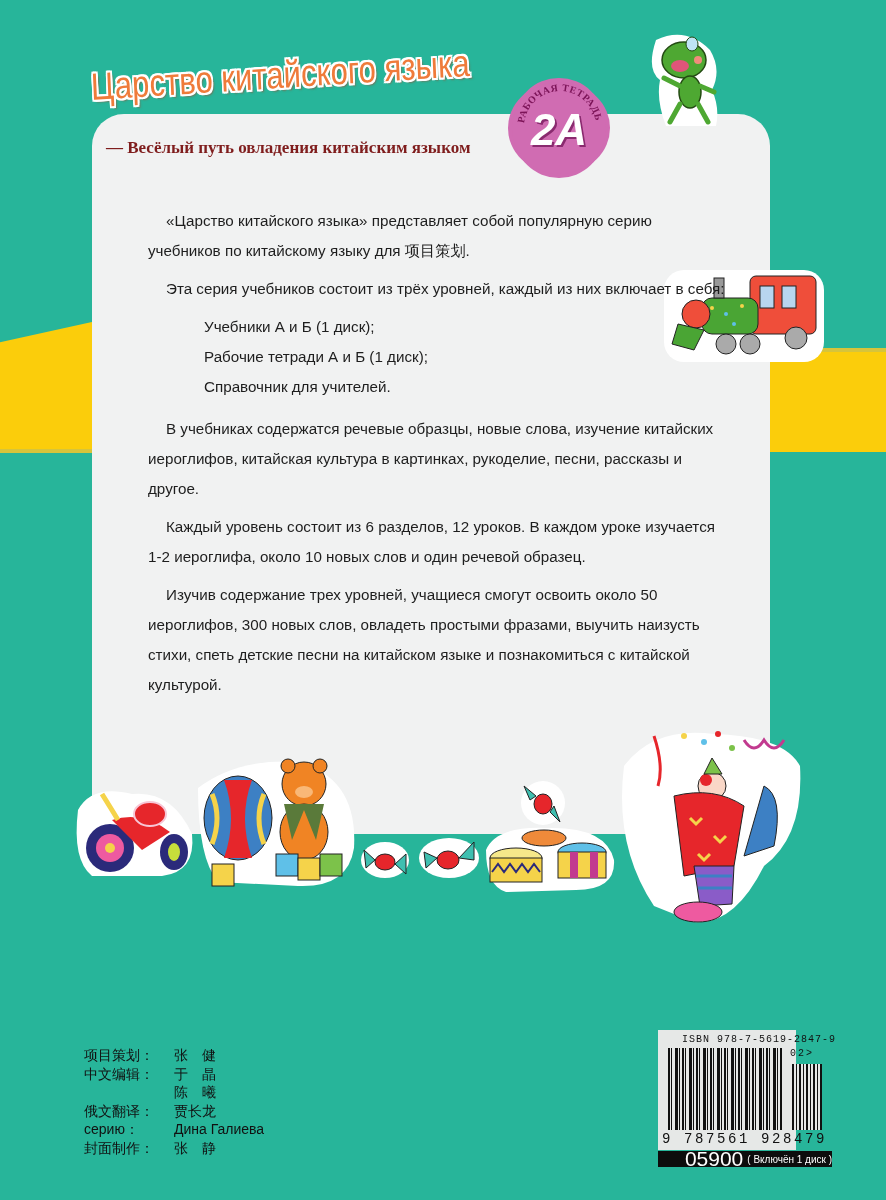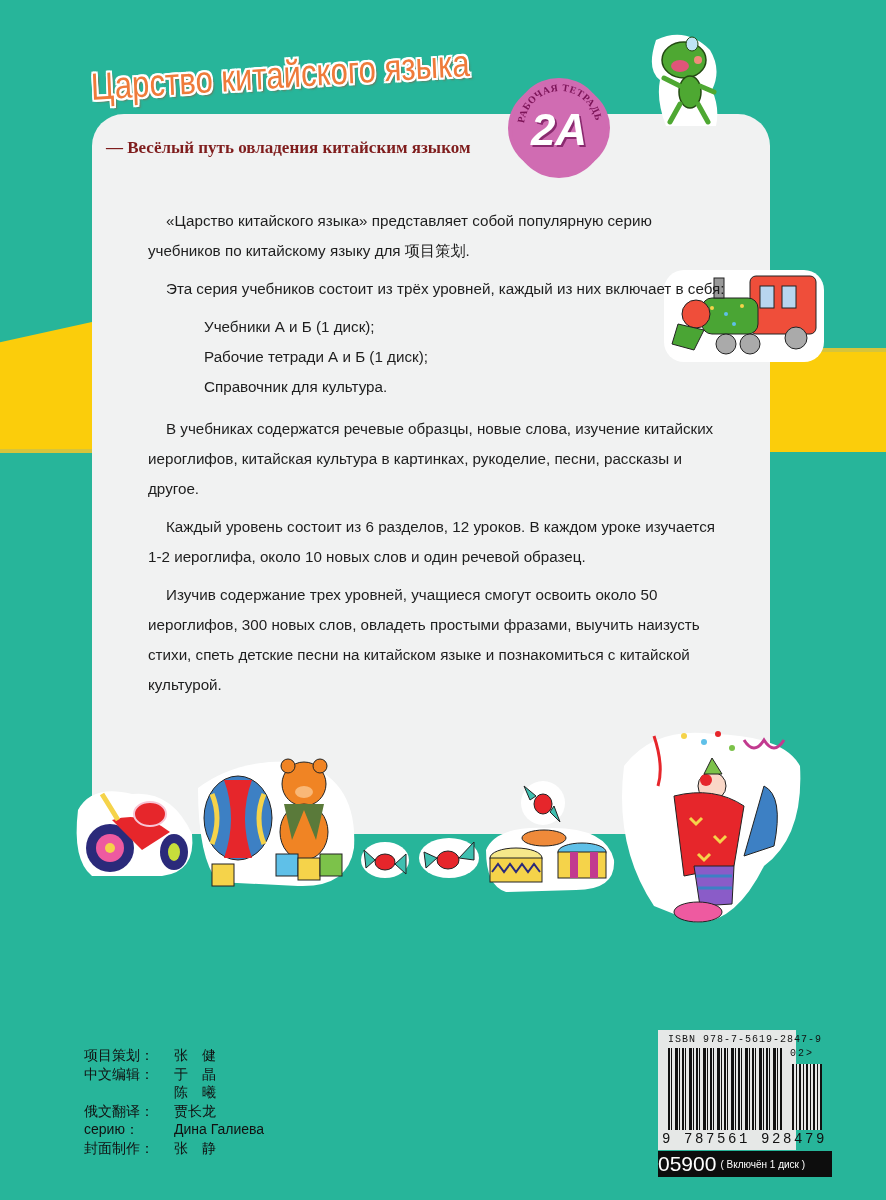--- a/index.html
+++ b/index.html
@@ -81,21 +81,21 @@
     .credits {
       position: absolute; left: 56px; top: 1046px;
       font-size: 14px; color: #111; line-height: 18.5px;
     }
     .credits .row { display: flex; margin-left: 28px; }
     .credits .role { width: 90px; white-space: nowrap; }
     .credits .name { white-space: pre; }
     .barcode-box {
       position: absolute; left: 658px; top: 1030px; width: 138px; height: 120px;
       background: #e6e8e7;
-      padding: 4px 10px;
+      padding: 4px 24px;
     }
     .isbn-text {
       font-family: "Liberation Mono", monospace; font-size: 10px; color: #111;
       letter-spacing: 1px;
       white-space: nowrap;
     }
     .bars {
       position: absolute; left: 10px; top: 18px; width: 115px; height: 82px;
       background: repeating-linear-gradient(90deg,
         #111 0 2px, #e6e8e7 2px 3px, #111 3px 4px, #e6e8e7 4px 7px,
@@ -111,23 +111,23 @@
       background: repeating-linear-gradient(90deg,
         #111 0 2px, #e6e8e7 2px 4px, #111 4px 5px, #e6e8e7 5px 7px);
     }
     .barcode-digits {
       position: absolute; left: 4px; top: 101px;
       font-family: "Liberation Mono", monospace; font-size: 14px; color: #111;
       letter-spacing: 2.6px;
       white-space: pre;
     }
     .price-bar {
-      position: absolute; left: 658px; top: 1151px; width: 174px; height: 26px;
+      position: absolute; left: 658px; top: 1151px; width: 174px; height: 16px;
       background: #0d0d0d; color: #fff;
-      display: flex; align-items: center; justify-content: flex-start; gap: 4px;
+      display: flex; align-items: center; justify-content: flex-end; gap: 4px;
       white-space: nowrap;
     }
     .price-bar .price { font-size: 21px; font-family: "Liberation Sans", sans-serif; }
     .price-bar .note { font-size: 10px; }
 
     
     .sticker { position: absolute; }
     .frog { left: 646px; top: 30px; width: 78px; height: 100px; }
     .train { left: 664px; top: 270px; width: 160px; height: 92px; }
     .trike { left: 72px; top: 780px; width: 124px; height: 100px; }
@@ -194,21 +194,21 @@
     <circle cx="132" cy="68" r="11" fill="#aaa" stroke="#222"></circle>
   </svg>
 </div>
 
 <div class="body-text">
   <p>«Царство китайского языка» представляет собой популярную серию учебников по китайскому языку для 项目策划.</p>
   <p>Эта серия учебников состоит из трёх уровней, каждый из них включает в себя:</p>
   <div class="list">
     <div>Учебники А и Б (1 диск);</div>
     <div>Рабочие тетради А и Б (1 диск);</div>
-    <div>Справочник для культура.</div>
+    <div>Справочник для учителей.</div>
   </div>
   <p>В учебниках содержатся речевые образцы, новые слова, изучение китайских иероглифов, китайская культура в картинках, рукоделие, песни, рассказы и другое.</p>
   <p>Каждый уровень состоит из 6 разделов, 12 уроков. В каждом уроке изучается 1-2 иероглифа, около 10 новых слов и один речевой образец.</p>
   <p>Изучив содержание трех уровней, учащиеся смогут освоить около 50 иероглифов, 300 новых слов, овладеть простыми фразами, выучить наизусть стихи, спеть детские песни на китайском языке и познакомиться с китайской культурой.</p>
 </div>
 
 <div class="sticker trike">
   <svg width="124" height="100" viewBox="0 0 124 100">
     <path d="M6 30 Q20 4 60 14 Q100 10 120 54 Q124 92 90 96 L20 96 Q0 80 6 30Z" fill="#fff"></path>
     <circle cx="38" cy="68" r="24" fill="#2b2a7a"></circle>

